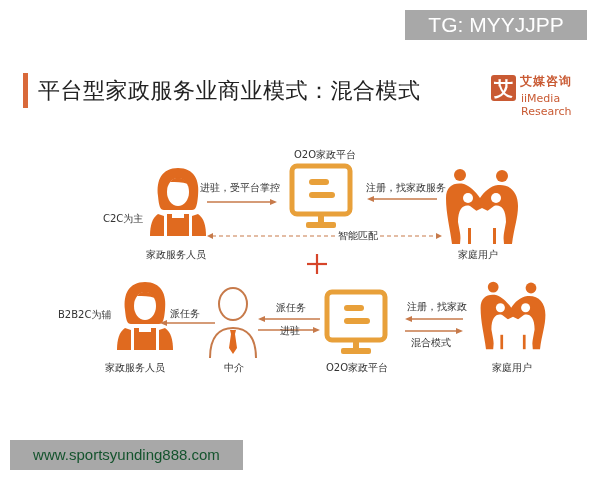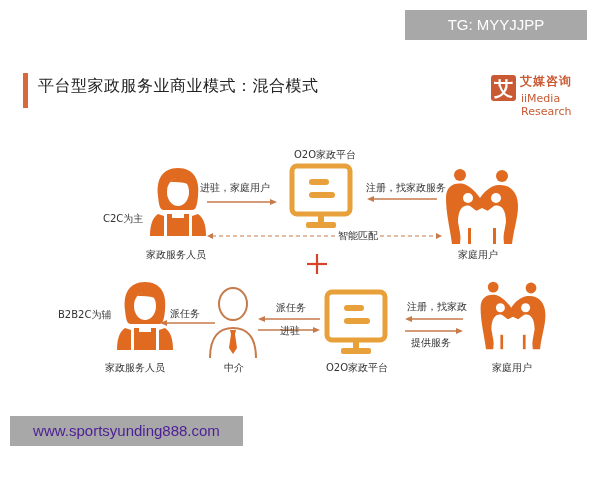--- a/index.html
+++ b/index.html
@@ -1,28 +1,28 @@
 <!DOCTYPE html>
 <html><head>
 <meta charset="utf-8">
 <style>
   html, body { margin:0; padding:0; }
   body { width:600px; height:480px; background:#ffffff; position:relative; overflow:hidden;
          font-family:"DejaVu Sans", "Liberation Sans", sans-serif; color:#333; }
   .abs { position:absolute; }
   .tg-badge { left:405px; top:10px; width:182px; height:30px; background:#a8a8a8; color:#fff;
-              font-size:15px; line-height:30px; text-align:center; font-family:"Liberation Sans", sans-serif; }
+              font-size:21px; line-height:30px; text-align:center; font-family:"Liberation Sans", sans-serif; }
   .title-bar { left:23px; top:73px; width:5px; height:35px; background:#d9693a; }
-  .title { left:38px; top:76px; font-size:16px; color:#222; letter-spacing:0.5px; }
+  .title { left:38px; top:76px; font-size:22px; color:#222; letter-spacing:0.5px; }
   .logo-box { left:491px; top:75px; width:25px; height:26px; background:#c95a33; border-radius:3px;
               color:#fff; font-size:19px; line-height:26px; text-align:center; font-weight:bold; }
   .logo-cn { left:520px; top:73px; font-size:12px; color:#c95a33; font-weight:bold; letter-spacing:1px; }
   .logo-en { left:521px; top:92px; font-size:11px; color:#c95a33; }
   .lbl { font-size:10px; color:#333; white-space:nowrap; }
-  .url-badge { left:10px; top:416px; width:233px; height:30px; background:#a8a8a8; color:#4c1d95;
+  .url-badge { left:10px; top:440px; width:233px; height:30px; background:#a8a8a8; color:#14532d;
                font-size:15px; line-height:30px; text-align:center; font-family:"Liberation Sans", sans-serif; }
   svg { position:absolute; overflow:visible; }
 </style>
 </head>
 <body>
 
 <div class="abs tg-badge">TG: MYYJJPP</div>
 
 <div class="abs title-bar"></div>
 <div class="abs title">平台型家政服务业商业模式：混合模式</div>
@@ -36,21 +36,21 @@
   <ellipse cx="30" cy="26" rx="11" ry="14" fill="#fff"></ellipse>
   <path d="M22 16 C26 10 36 10 40 18 C34 16 28 16 22 16 Z" fill="#e06a1f"></path>
   <path d="M10 48 C4 52 2 60 2 70 L16 70 L16 50 Z" fill="#e06a1f"></path>
   <path d="M50 48 C56 52 58 60 58 70 L44 70 L44 50 Z" fill="#e06a1f"></path>
   <rect x="19" y="48" width="22" height="22" fill="#e06a1f"></rect>
   <path d="M24 44 L36 44 L36 52 L24 52 Z" fill="#fff"></path>
 </svg>
 <div class="abs lbl" style="left:103px;top:212px;">C2C为主</div>
 <div class="abs lbl" style="left:146px;top:248px;">家政服务人员</div>
 
-<div class="abs lbl" style="left:200px;top:181px;">进驻，家庭用户</div>
+<div class="abs lbl" style="left:200px;top:181px;">进驻，受平台掌控</div>
 <svg style="left:207px;top:198px;" width="70" height="8">
   <line x1="0" y1="4" x2="64" y2="4" stroke="#c77a4a" stroke-width="1.3"></line>
   <polygon points="70,4 63,1 63,7" fill="#c77a4a"></polygon>
 </svg>
 
 <div class="abs lbl" style="left:294px;top:148px;">O2O家政平台</div>
 <svg style="left:290px;top:164px;" width="62" height="66" viewBox="0 0 62 66">
   <rect x="2" y="2" width="58" height="48" rx="5" fill="none" stroke="#e8a03a" stroke-width="5"></rect>
   <rect x="19" y="15" width="20" height="6" rx="3" fill="#e8a03a"></rect>
   <rect x="19" y="28" width="26" height="6" rx="3" fill="#e8a03a"></rect>
@@ -135,21 +135,21 @@
 
 <div class="abs lbl" style="left:407px;top:300px;text-align:right;">注册，找家政</div>
 <svg style="left:405px;top:315px;" width="58" height="8">
   <polygon points="0,4 7,1 7,7" fill="#c77a4a"></polygon>
   <line x1="6" y1="4" x2="58" y2="4" stroke="#c77a4a" stroke-width="1.3"></line>
 </svg>
 <svg style="left:405px;top:327px;" width="58" height="8">
   <line x1="0" y1="4" x2="52" y2="4" stroke="#c77a4a" stroke-width="1.3"></line>
   <polygon points="58,4 51,1 51,7" fill="#c77a4a"></polygon>
 </svg>
-<div class="abs lbl" style="left:411px;top:336px;">提供服务</div>
+<div class="abs lbl" style="left:411px;top:336px;">混合模式</div>
 
 <svg style="left:477px;top:280px;" width="72" height="70" viewBox="0 0 80 76">
   <circle cx="18" cy="7" r="6" fill="#e06a1f"></circle>
   <circle cx="60" cy="8" r="6" fill="#e06a1f"></circle>
   <path d="M4 30 C4 18 12 14 22 16 C28 18 34 24 38 30 C42 24 48 18 56 17 C68 16 76 24 76 38 C76 50 72 60 70 76 L62 76 L60 50 L40 40 L20 50 L18 76 L10 76 C8 60 4 46 4 30 Z" fill="#e06a1f"></path>
   <circle cx="26" cy="30" r="5" fill="#fff"></circle>
   <circle cx="54" cy="30" r="5" fill="#fff"></circle>
   <path d="M16 54 C16 40 22 36 28 38 L36 44 L44 44 L52 38 C58 36 64 40 64 54 L60 76 L48 76 L40 52 L32 76 L20 76 Z" fill="#fff"></path>
   <rect x="26" y="60" width="3" height="16" fill="#e06a1f"></rect>
   <rect x="51" y="60" width="3" height="16" fill="#e06a1f"></rect>

